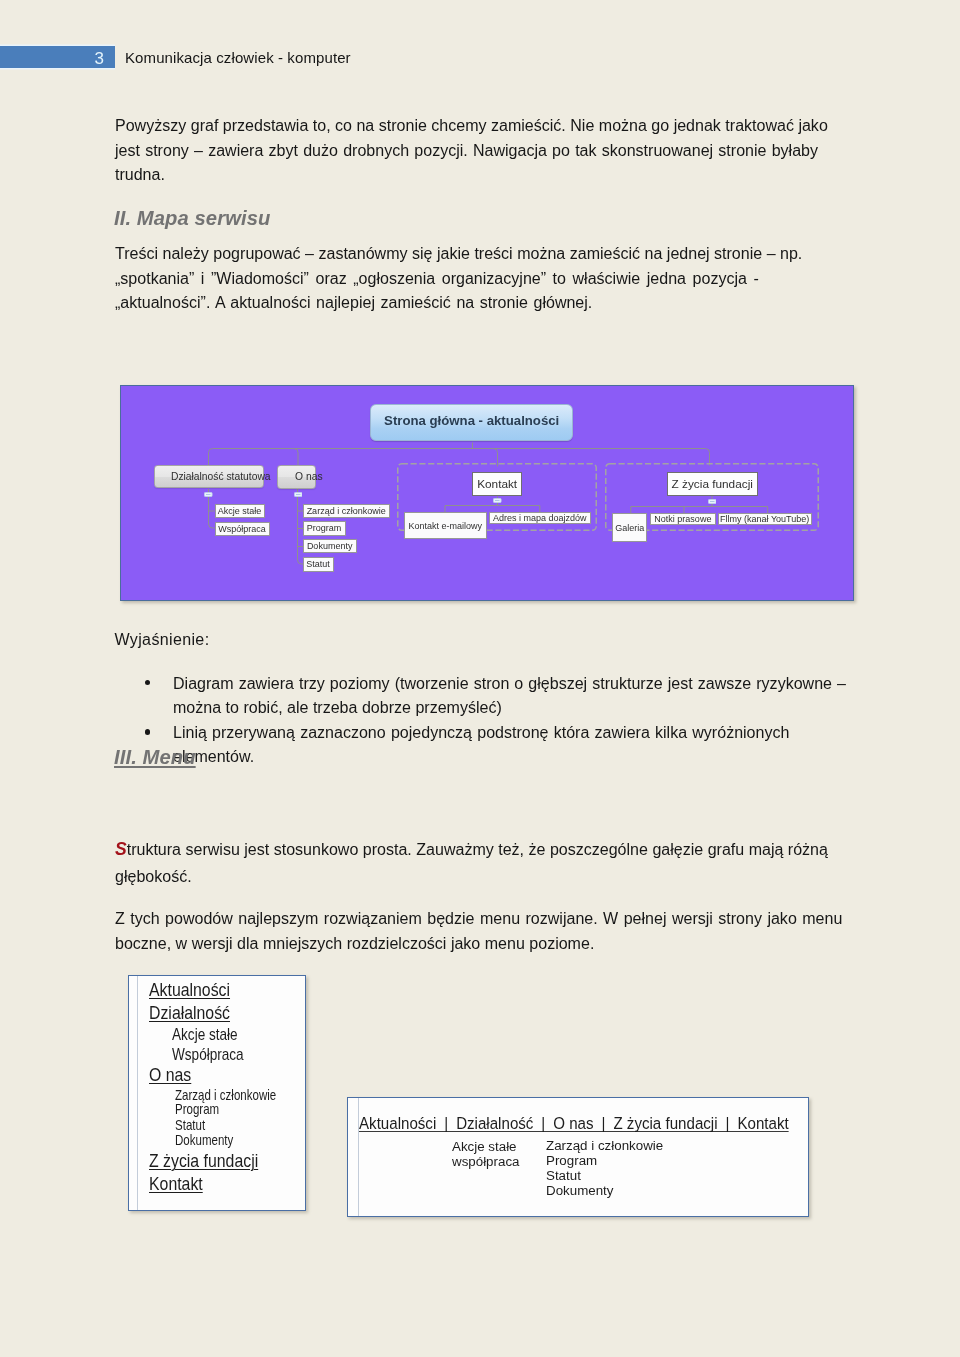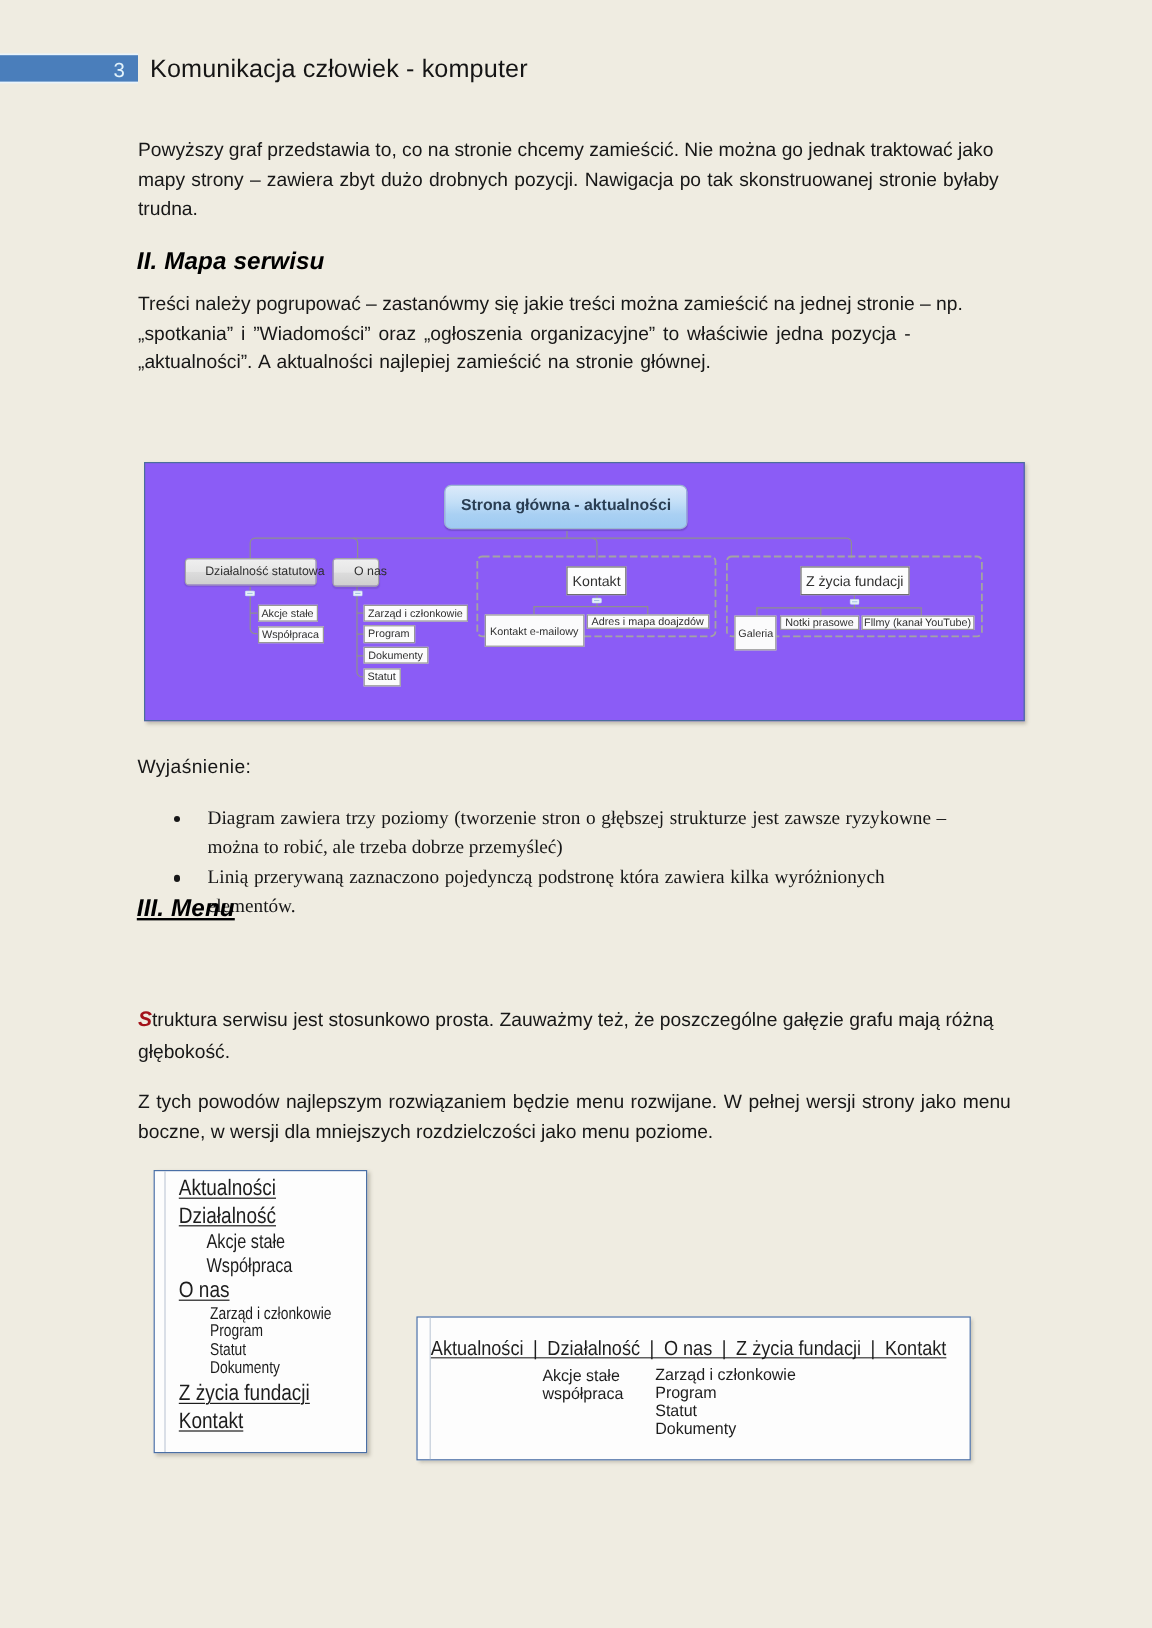--- a/index.html
+++ b/index.html
@@ -5,27 +5,27 @@
 <style>
   html,body{margin:0;padding:0;}
   body{width:960px;height:1357px;background:#efece1;
        font-family:"Liberation Sans",sans-serif;overflow:hidden;position:relative;
        -webkit-font-smoothing:antialiased;}
   .page{position:absolute;left:0;top:0;width:960px;height:1357px;}
 
   
   .hdr-bar{position:absolute;left:0;top:46px;width:115px;height:22px;background:#4a7ebb;box-shadow:0 -1.5px 0 #eaf4fb, 0 1.5px 0 #eaf4fb;}
   .hdr-num{position:absolute;right:11px;top:3px;color:#e3f3fb;font-size:17px;line-height:19px;}
-  .hdr-title{position:absolute;left:125px;top:46.5px;font-size:21px;line-height:21px;color:#151515;letter-spacing:.1px;}
+  .hdr-title{position:absolute;left:125px;top:46.5px;font-size:15px;line-height:21px;color:#151515;letter-spacing:.1px;}
 
   
   .para{position:absolute;font-size:16.05px;line-height:24.6px;color:#171717;}
-  .h2{position:absolute;font-size:20.2px;font-weight:bold;font-style:italic;color:#000000;letter-spacing:.1px;}
+  .h2{position:absolute;font-size:20.2px;font-weight:bold;font-style:italic;color:#737373;letter-spacing:.1px;}
   .bullets{position:absolute;font-size:16.05px;line-height:24.6px;color:#171717;}
-  .bullets .li{position:relative;padding-left:58px;font-family:Liberation Serif, serif;}
+  .bullets .li{position:relative;padding-left:58px;}
   .bullets .li .dot{position:absolute;left:30px;top:9.5px;width:5.4px;height:5.4px;border-radius:50%;background:#171717;}
   .dropcap{color:#a3121a;font-weight:bold;font-style:italic;font-size:17.5px;}
 
   
   .diagram{position:absolute;left:120px;top:385px;width:734px;height:216px;
     background:#8b5cf6;border:1px solid #4a6d9c;box-sizing:border-box;
     box-shadow:2px 2px 3px rgba(120,115,100,.40);}
   .diagram .root{position:absolute;box-sizing:border-box;
     border:1px solid #9ab6d2;border-radius:6px;
     background:linear-gradient(to bottom,#dbeafa 0%,#c3dff7 38%,#a9d0f3 68%,#9ecbf2 100%);
@@ -63,21 +63,21 @@
 
 <div class="page">
 
   <div class="hdr-bar">
     <span class="hdr-num">3</span>
   </div>
   <div class="hdr-title">Komunikacja człowiek - komputer</div>
 
   <div class="para" style="left:115px;top:113px;width:730px;">
     <div>Powyższy graf przedstawia to, co na stronie chcemy zamieścić. Nie można go jednak traktować jako</div>
-    <div style="word-spacing:0.75px">mapy strony – zawiera zbyt dużo drobnych pozycji. Nawigacja po tak skonstruowanej stronie byłaby</div>
+    <div style="word-spacing:0.75px">jest strony – zawiera zbyt dużo drobnych pozycji. Nawigacja po tak skonstruowanej stronie byłaby</div>
     <div>trudna.</div>
   </div>
 
   <div class="h2" style="left:114px;top:206.5px;">II. Mapa serwisu</div>
 
   <div class="para" style="left:115px;top:241px;width:730px;">
     <div>Treści należy pogrupować – zastanówmy się jakie treści można zamieścić na jednej stronie – np.</div>
     <div style="word-spacing:2.1px">„spotkania” i ”Wiadomości” oraz „ogłoszenia organizacyjne” to właściwie jedna pozycja  -</div>
     <div style="word-spacing:1.1px">„aktualności”. A aktualności najlepiej zamieścić na stronie głównej.</div>
   </div>

